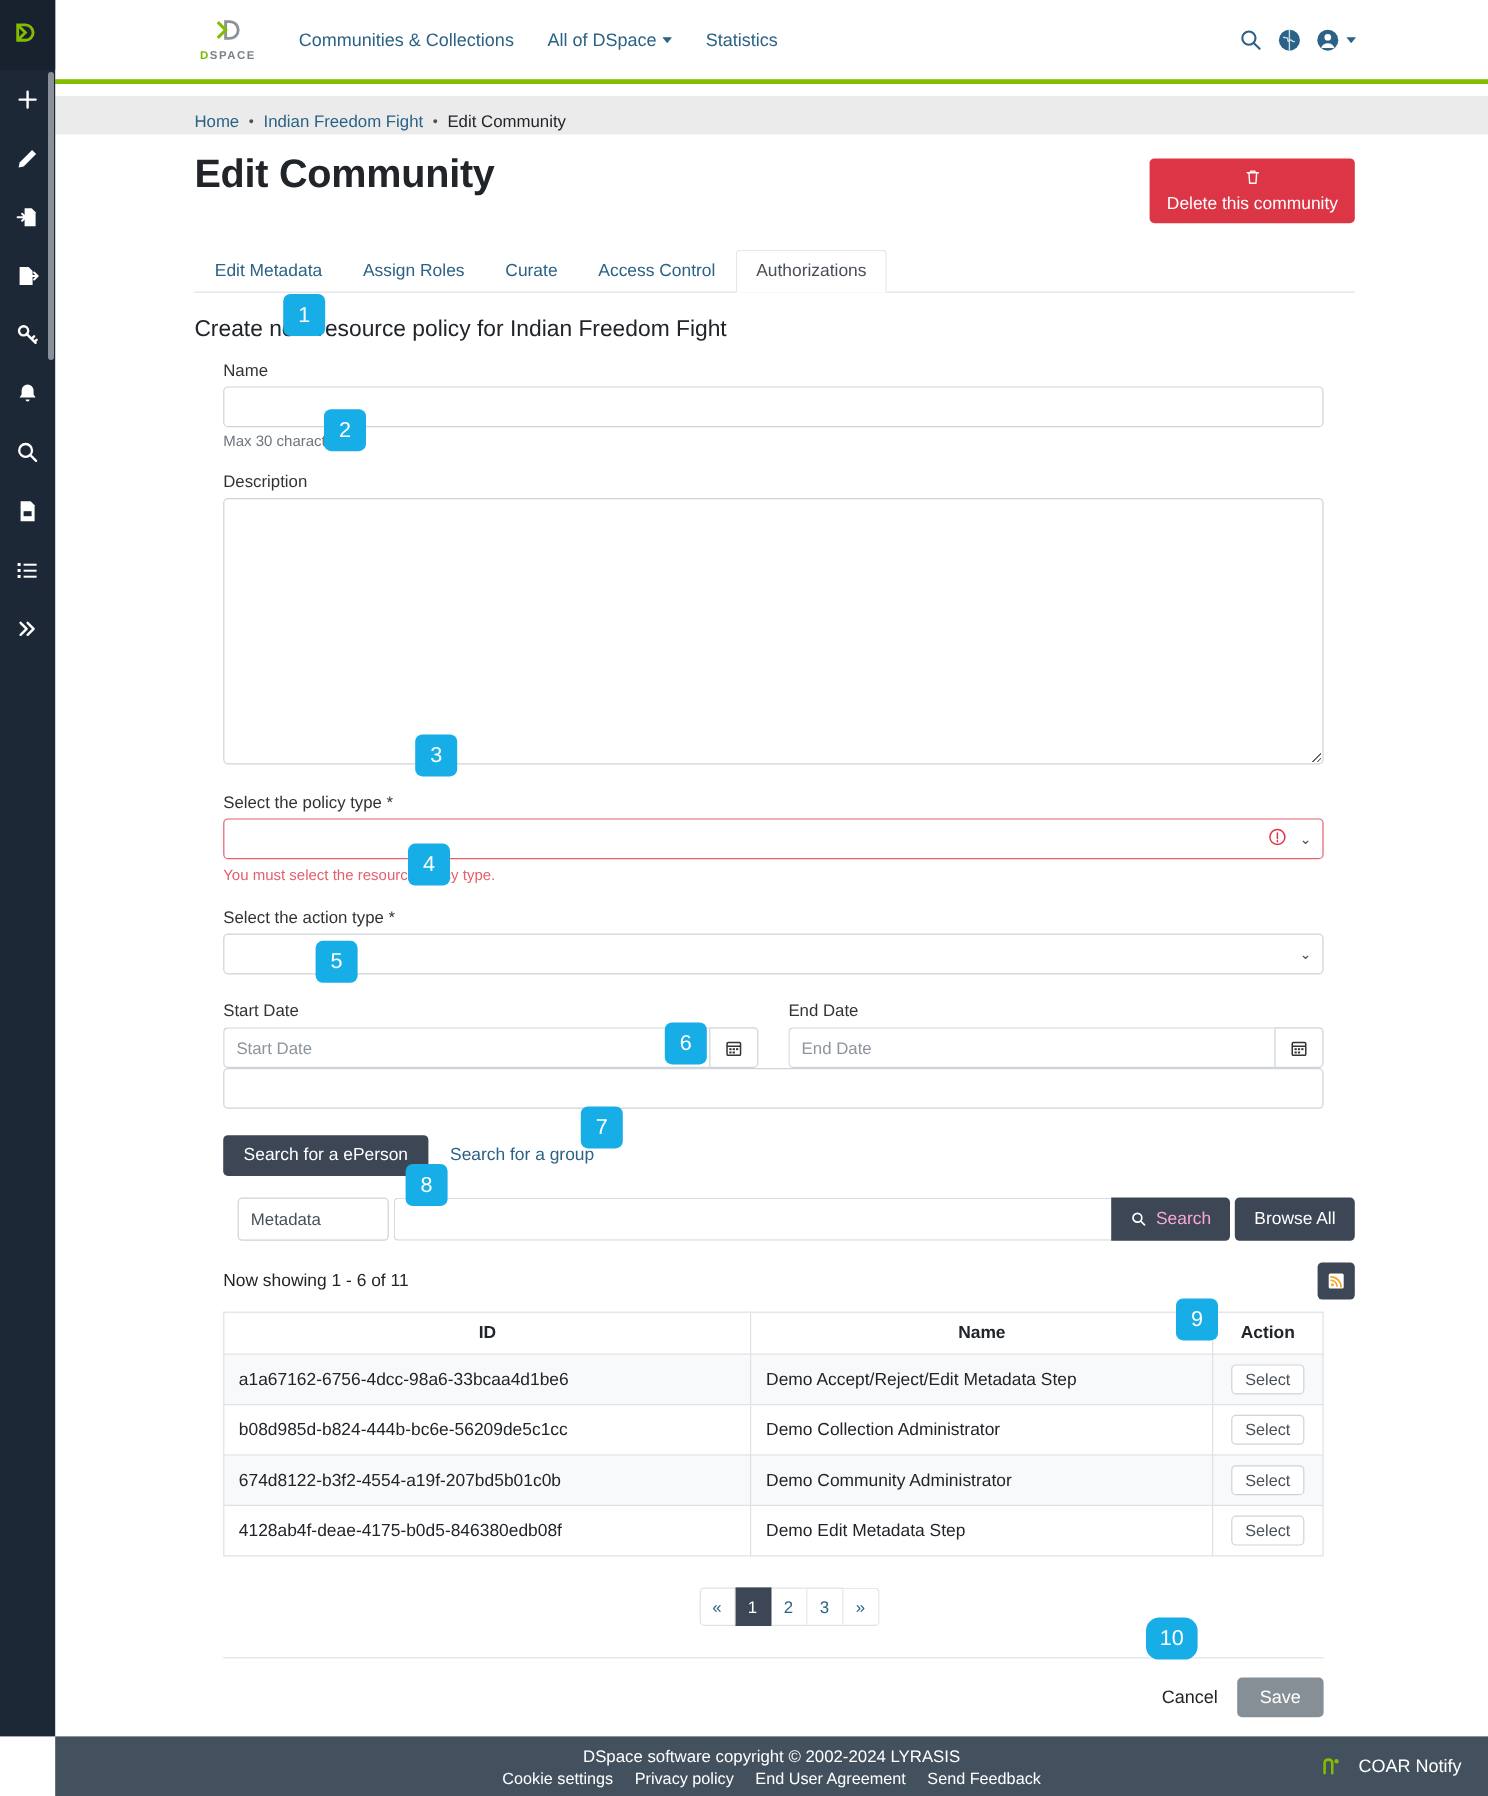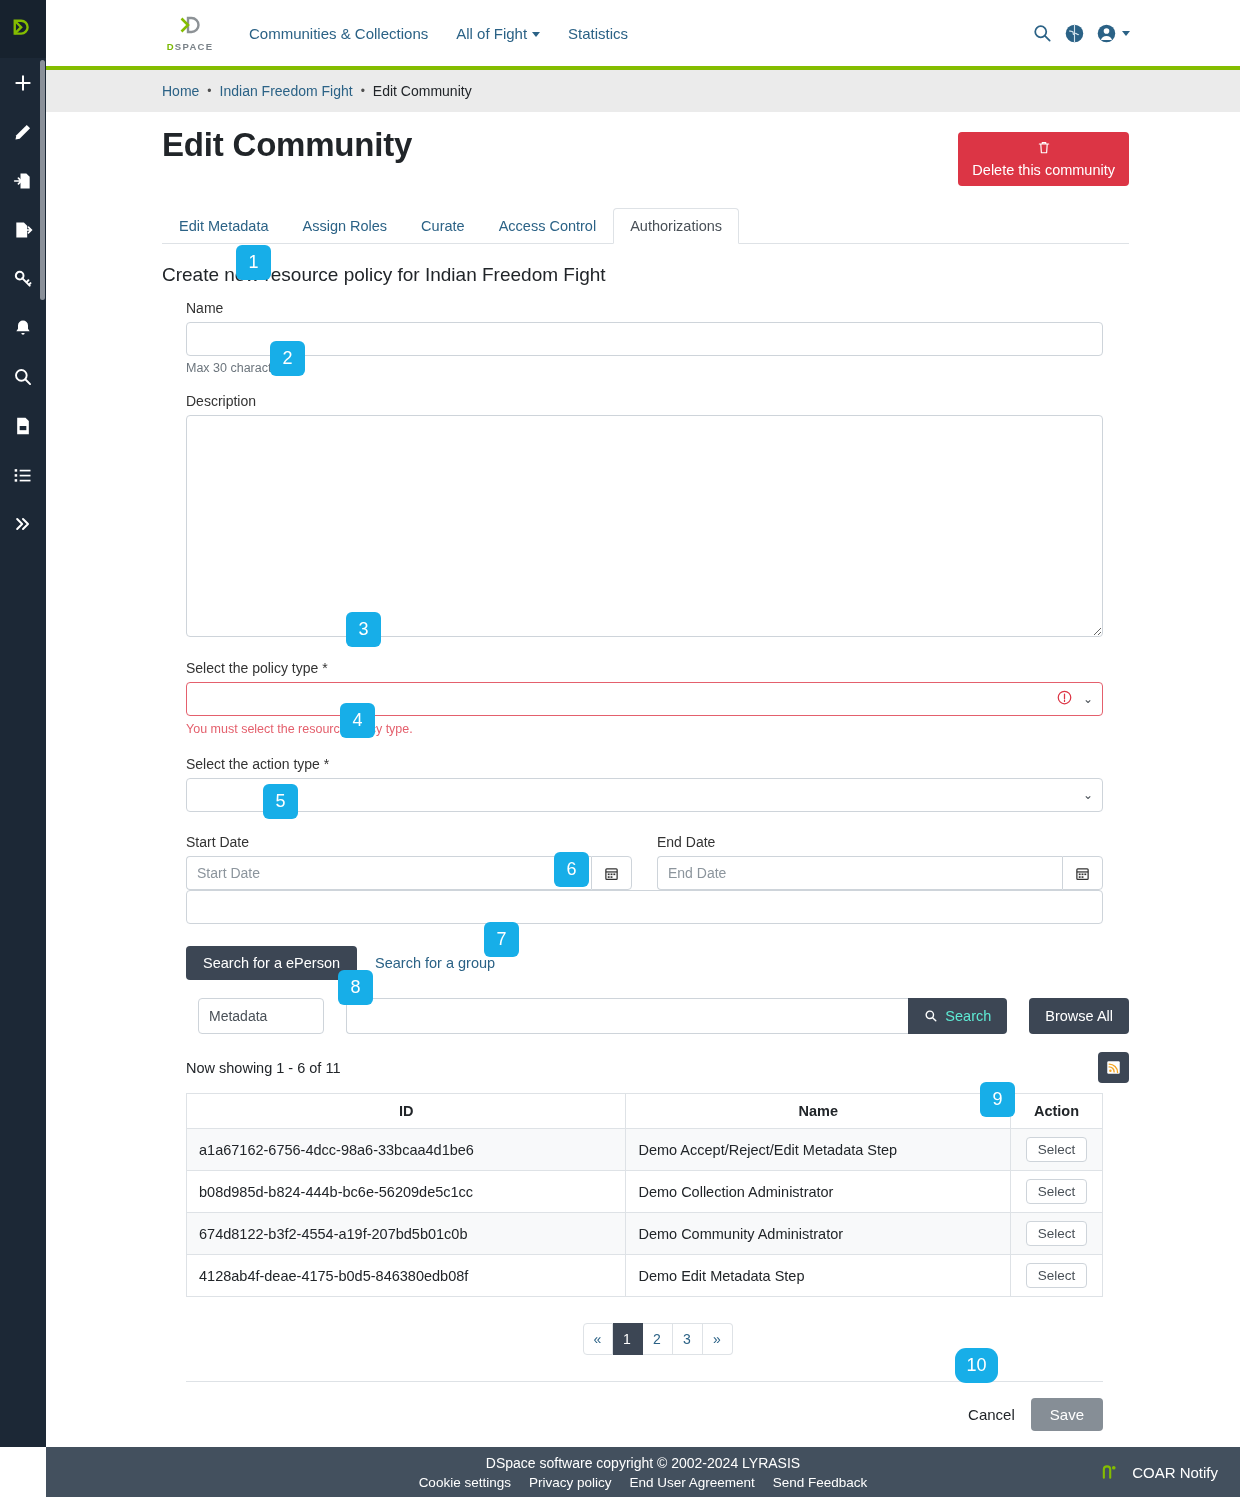--- a/index.html
+++ b/index.html
@@ -73,21 +73,21 @@
     display: flex; align-items: center; gap: 11px;
   }
   .hr-icon { cursor: pointer; display: flex; align-items: center; }
   .green-rule {
     position: absolute; left: 46px; top: 66px;
     width: 1194px; height: 4px; background: #84bd00;
   }
 
   
   .breadcrumb-bar {
-    position: absolute; left: 46px; top: 70px;
+    position: absolute; left: 46px; top: 80px;
     width: 1194px; height: 42px;
     background: #ebebeb;
     display: flex; align-items: center;
   }
   .breadcrumb { margin-left: 116px; display: flex; align-items: center; font-size: 14px; }
   .breadcrumb a { color: #2b6286; text-decoration: none; }
   .bc-sep { margin: 0 8px; color: #4f4f4f; font-size: 12px; }
   .bc-current { color: #212529; }
 
   
@@ -181,35 +181,35 @@
   
   .btn-dark {
     background: #3c4654; color: #fff; border: none; border-radius: 4px;
     padding: 9px 17px; font-size: 14.5px; cursor: pointer; font-family: inherit;
   }
   .btn-link-tab {
     background: none; border: none; color: #2b6286; font-size: 14.5px;
     cursor: pointer; padding: 9px 10px; font-family: inherit;
   }
 
-  .searchbar { display: flex; align-items: center; gap: 22px; margin-top: 18px; padding-left: 12px; }
+  .searchbar { display: flex; align-items: center; gap: 4px; margin-top: 18px; padding-left: 12px; }
   .scope-select {
     width: 126px; height: 36px; border: 1px solid #ced4da; border-radius: 4px;
     background: #fff; font-size: 14px; padding-left: 10px; color: #495057;
     appearance: none; -webkit-appearance: none; font-family: inherit;
   }
   .scope-wrap { position: relative; }
   .query-group { display: flex; flex: 1; }
   .query-input {
     flex: 1; height: 36px; border: 1px solid #ced4da; border-right: none;
     border-radius: 4px 0 0 4px; font-size: 14px; padding: 4px 10px;
     font-family: inherit;
   }
   .btn-search {
-    background: #3c4654; color: #5eead4; border: none; border-radius: 0 4px 4px 0;
+    background: #3c4654; color: #f9a8d4; border: none; border-radius: 0 4px 4px 0;
     padding: 0 16px; font-size: 14.5px; cursor: pointer; font-family: inherit;
     display: inline-flex; align-items: center; gap: 7px; height: 36px;
   }
   .btn-browse {
     background: #3c4654; color: #fff; border: none; border-radius: 4px;
     padding: 0 16px; height: 36px; font-size: 14.5px; cursor: pointer;
     font-family: inherit;
   }
 
   .showing-row {
@@ -379,21 +379,21 @@
 <div class="header">
   <div class="brand">
     <svg width="26" height="24" viewBox="0 0 24 24">
       <path d="M10 3h3.5a7 7 0 0 1 0 14H10z" fill="none" stroke="#8d9296" stroke-width="2.4"></path>
       <path d="M3.5 3.5l6.5 6.5-6.5 6.5" fill="none" stroke="#84bd00" stroke-width="2.6"></path>
     </svg>
     <div class="brand-word"><span class="d">D</span><span>SPACE</span></div>
   </div>
   <div class="nav">
     <a href="#">Communities &amp; Collections</a>
-    <a href="#"><span>All of Fight</span><span class="caret-d"></span></a>
+    <a href="#"><span>All of DSpace</span><span class="caret-d"></span></a>
     <a href="#">Statistics</a>
   </div>
   <div class="header-right">
     <span class="hr-icon">
       <svg width="21" height="21" viewBox="0 0 24 24">
         <circle cx="10" cy="10" r="6.3" fill="none" stroke="#2b6286" stroke-width="2"></circle>
         <path d="M14.8 14.8l5.4 5.4" stroke="#2b6286" stroke-width="2" stroke-linecap="round"></path>
       </svg>
     </span>
     <span class="hr-icon">

